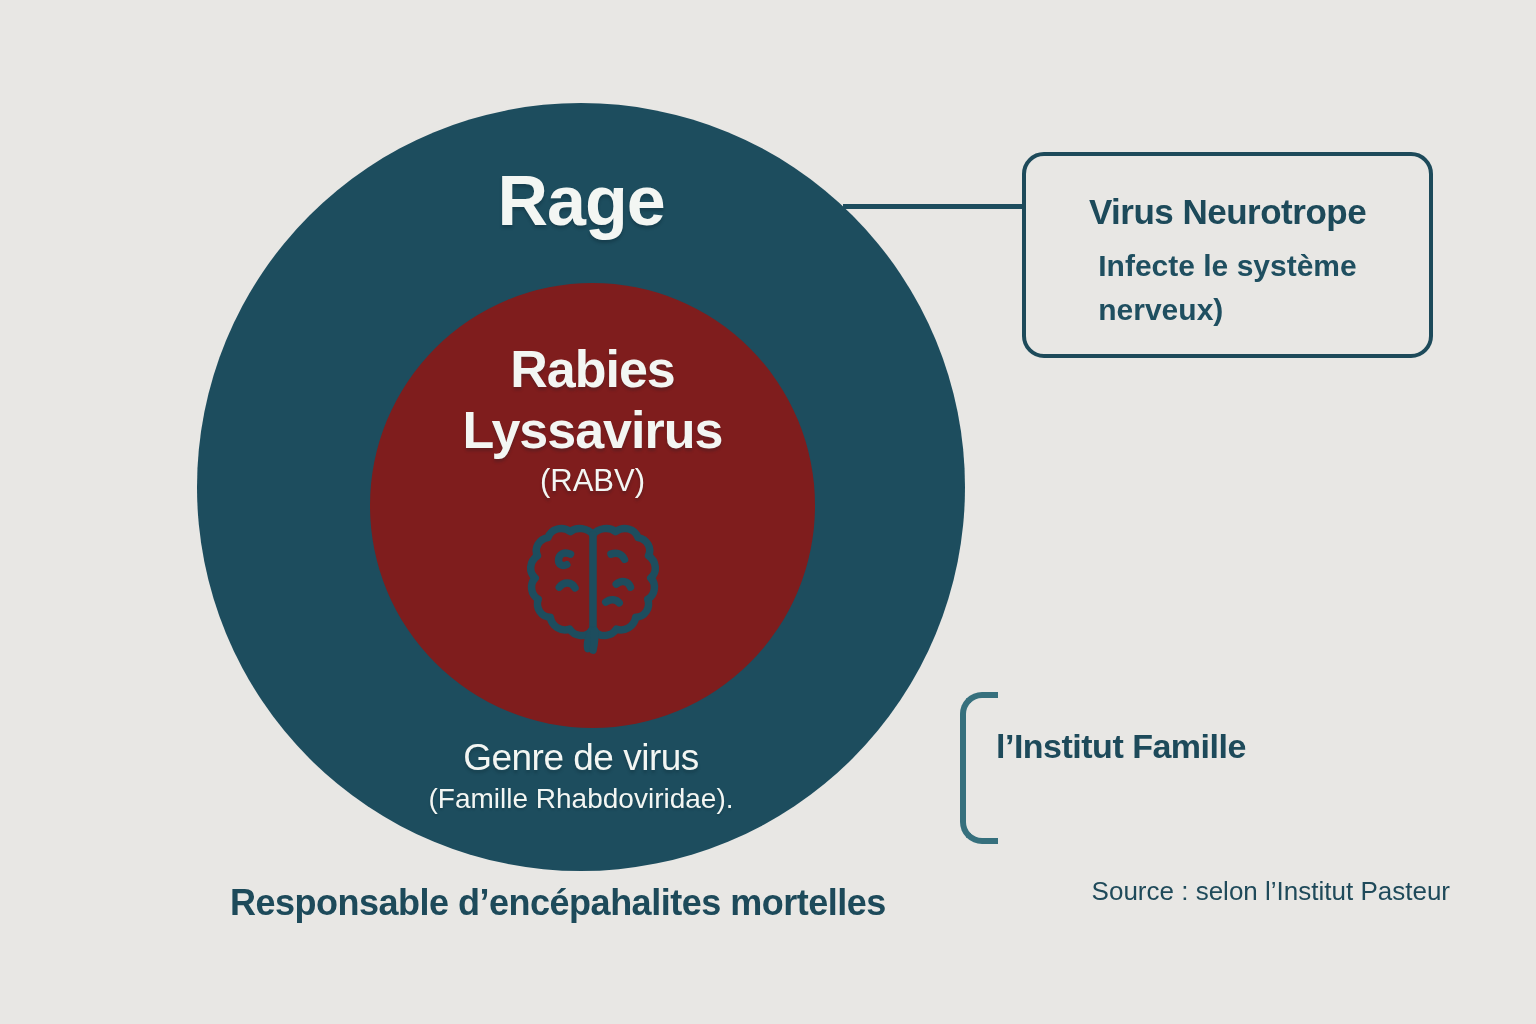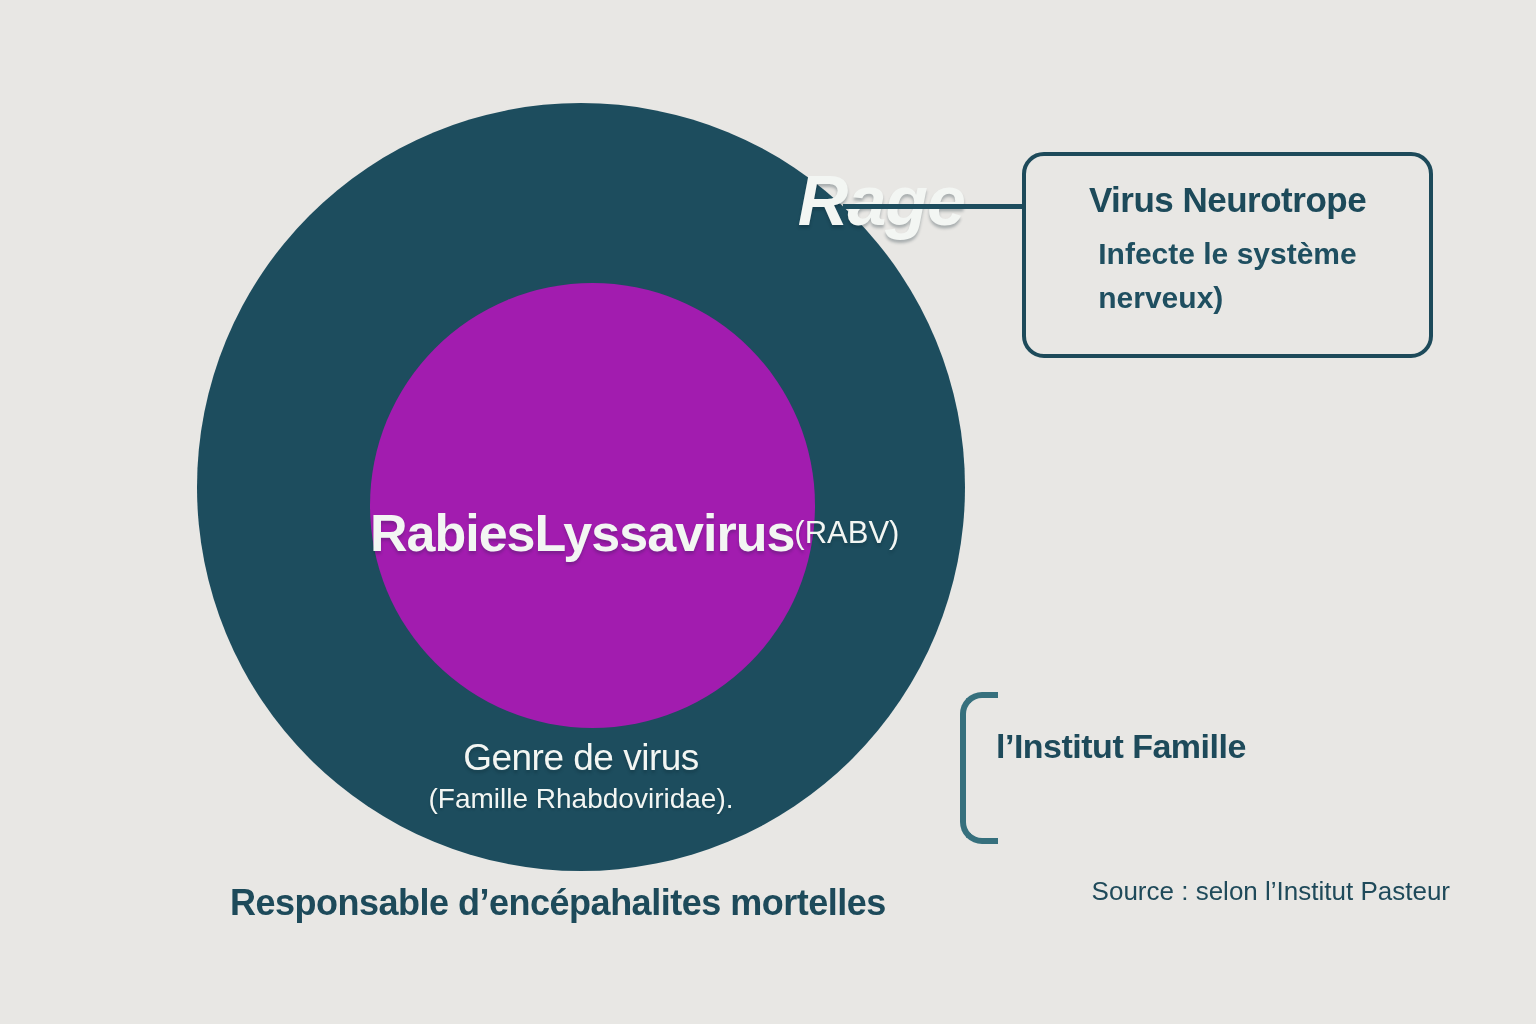--- a/index.html
+++ b/index.html
@@ -16,36 +16,35 @@
     position: absolute;
     left: 197px; top: 103px;
     width: 768px; height: 768px;
     background: #1d4d5e;
     border-radius: 50%;
   }
   .rage-title {
     position: absolute;
     top: 58px; left: 0;
     width: 100%;
-    text-align: right;
+    text-align: center;
     font-size: 70px;
     font-weight: 700;
     letter-spacing: -1px;
     color: #f3f6f3;
     text-shadow: 0 3px 3px rgba(8,30,40,.28);
-    font-style: italic;
   }
   .inner-circle {
     position: absolute;
     left: 173px; top: 180px;
     width: 445px; height: 445px;
-    background: #a21caf;
+    background: #7f1d1d;
     border-radius: 50%;
     display: flex;
-    flex-direction: row;
+    flex-direction: column;
     align-items: center;
     padding-top: 56px;
   }
   .inner-line1, .inner-line2 {
     font-size: 52px;
     font-weight: 700;
     letter-spacing: -1px;
     line-height: 1.18;
     color: #f3f6f3;
     text-shadow: 0 3px 3px rgba(8,30,40,.22);
@@ -90,21 +89,21 @@
   .callout-box {
     position: absolute;
     left: 1022px; top: 152px;
     width: 411px; height: 206px;
     border: 4px solid #1d4a5a;
     border-radius: 22px;
     background: #e8e7e4;
     display: flex;
     flex-direction: column;
     align-items: center;
-    padding-top: 24px;
+    padding-top: 36px;
   }
   .callout-title {
     font-size: 35px;
     font-weight: 700;
     letter-spacing: -0.5px;
     color: #1d4a5a;
   }
   .callout-body {
     margin-top: 12px;
     text-align: left;

